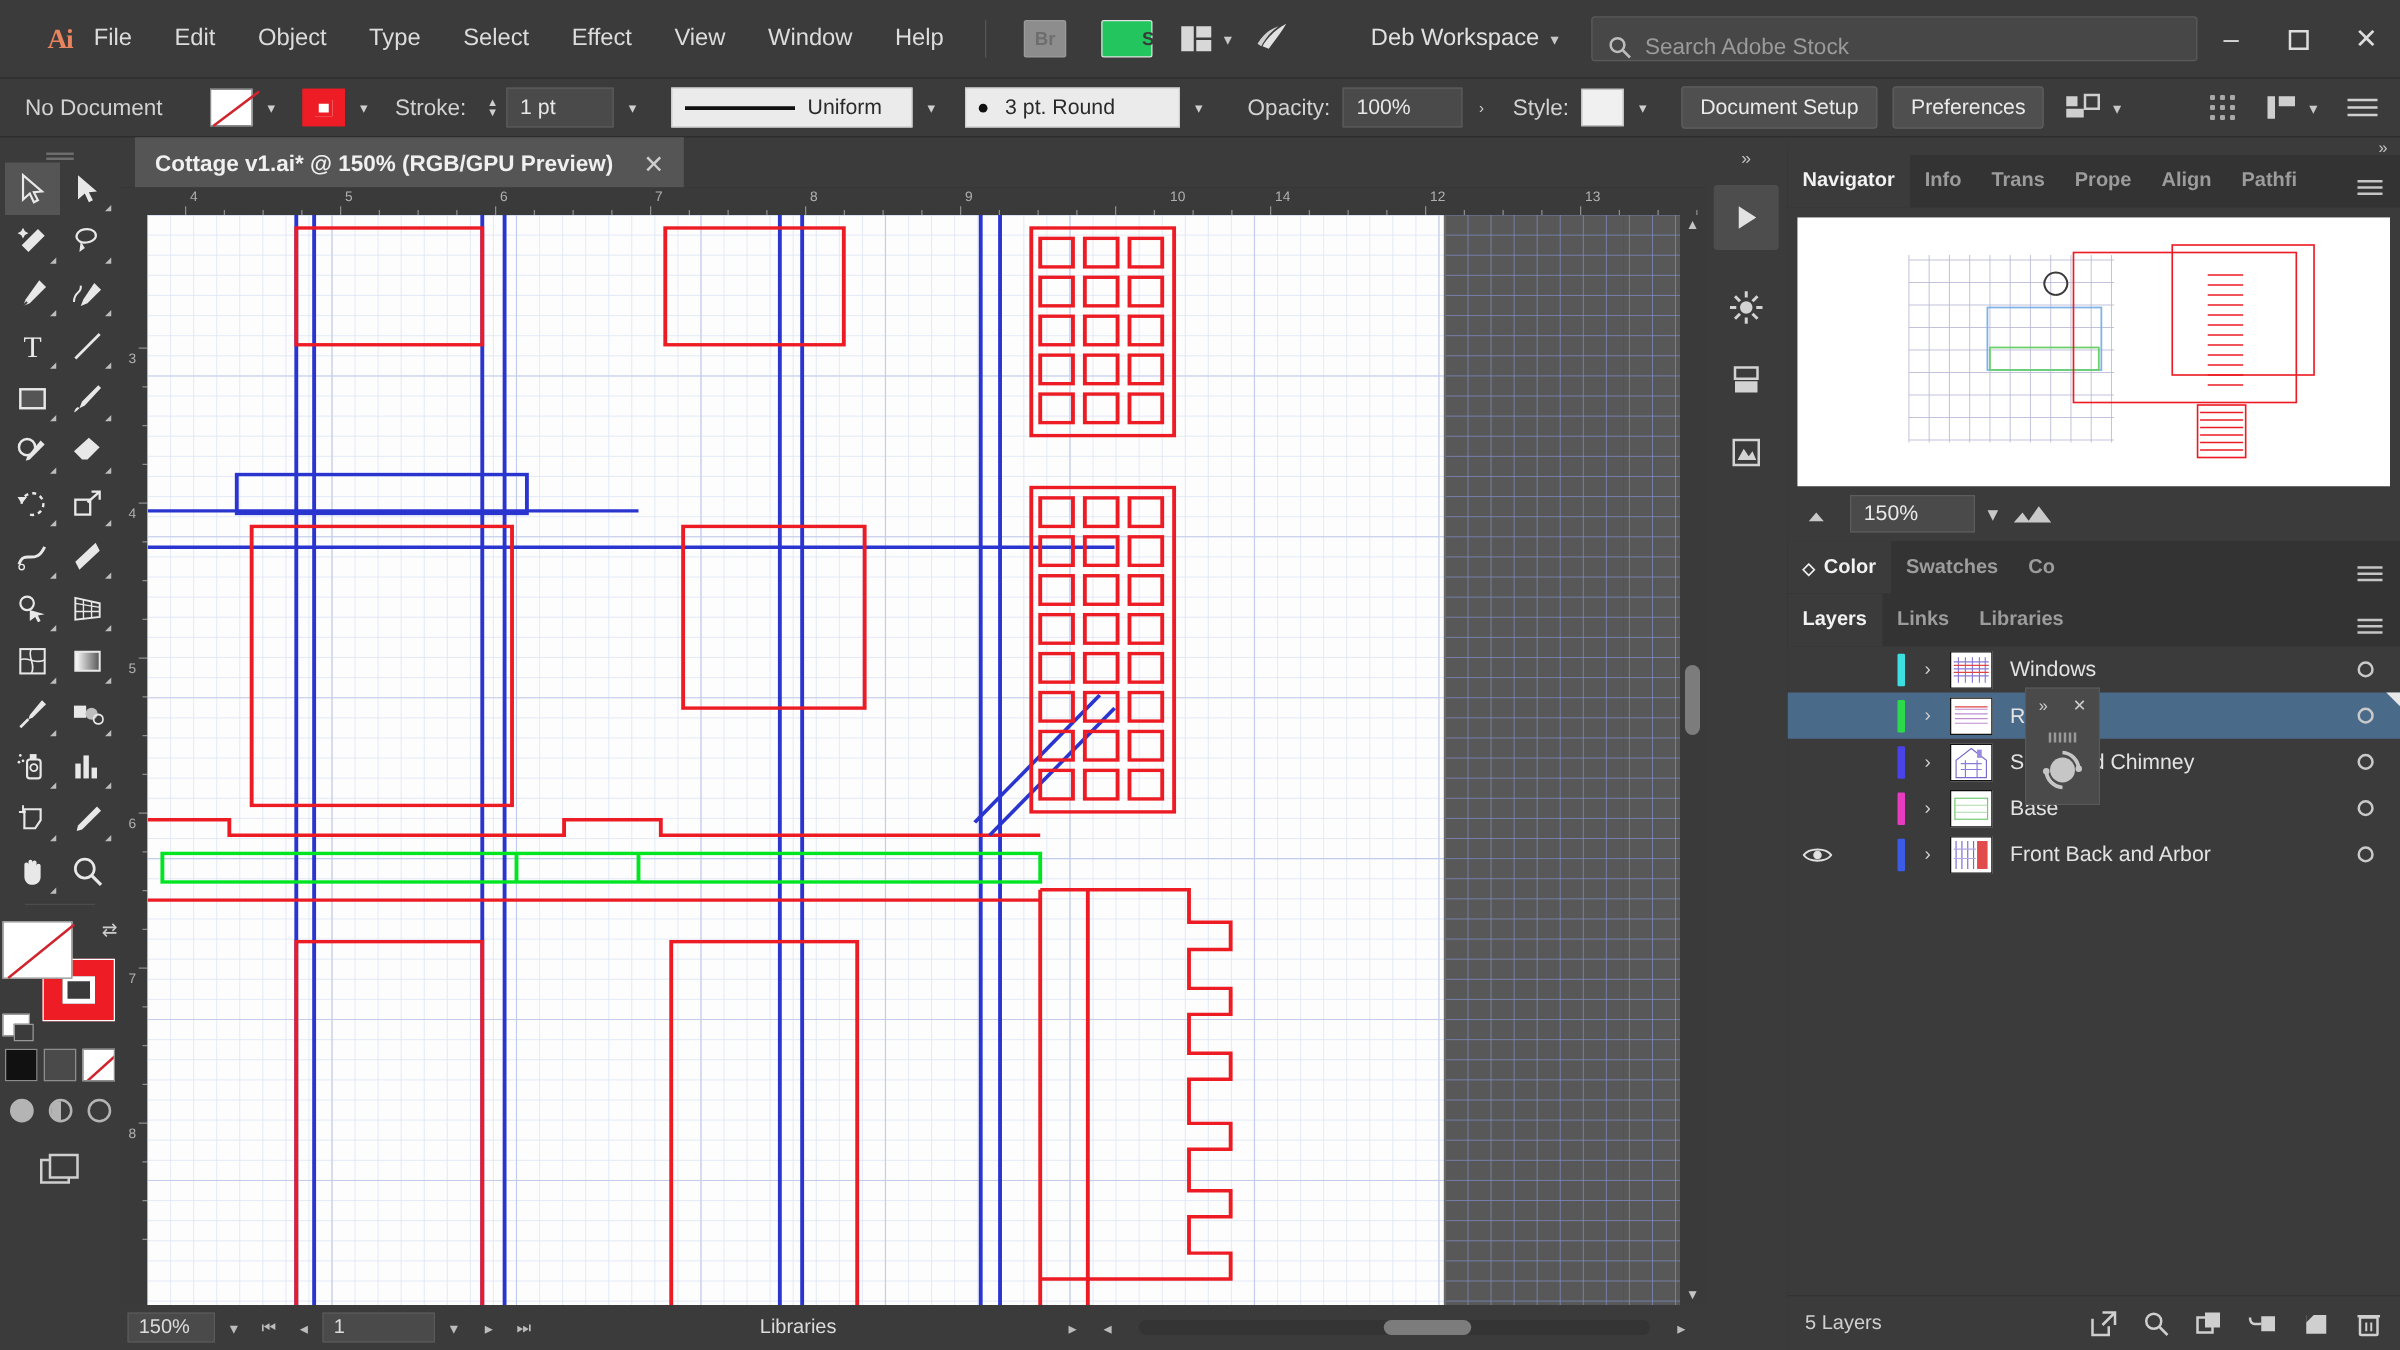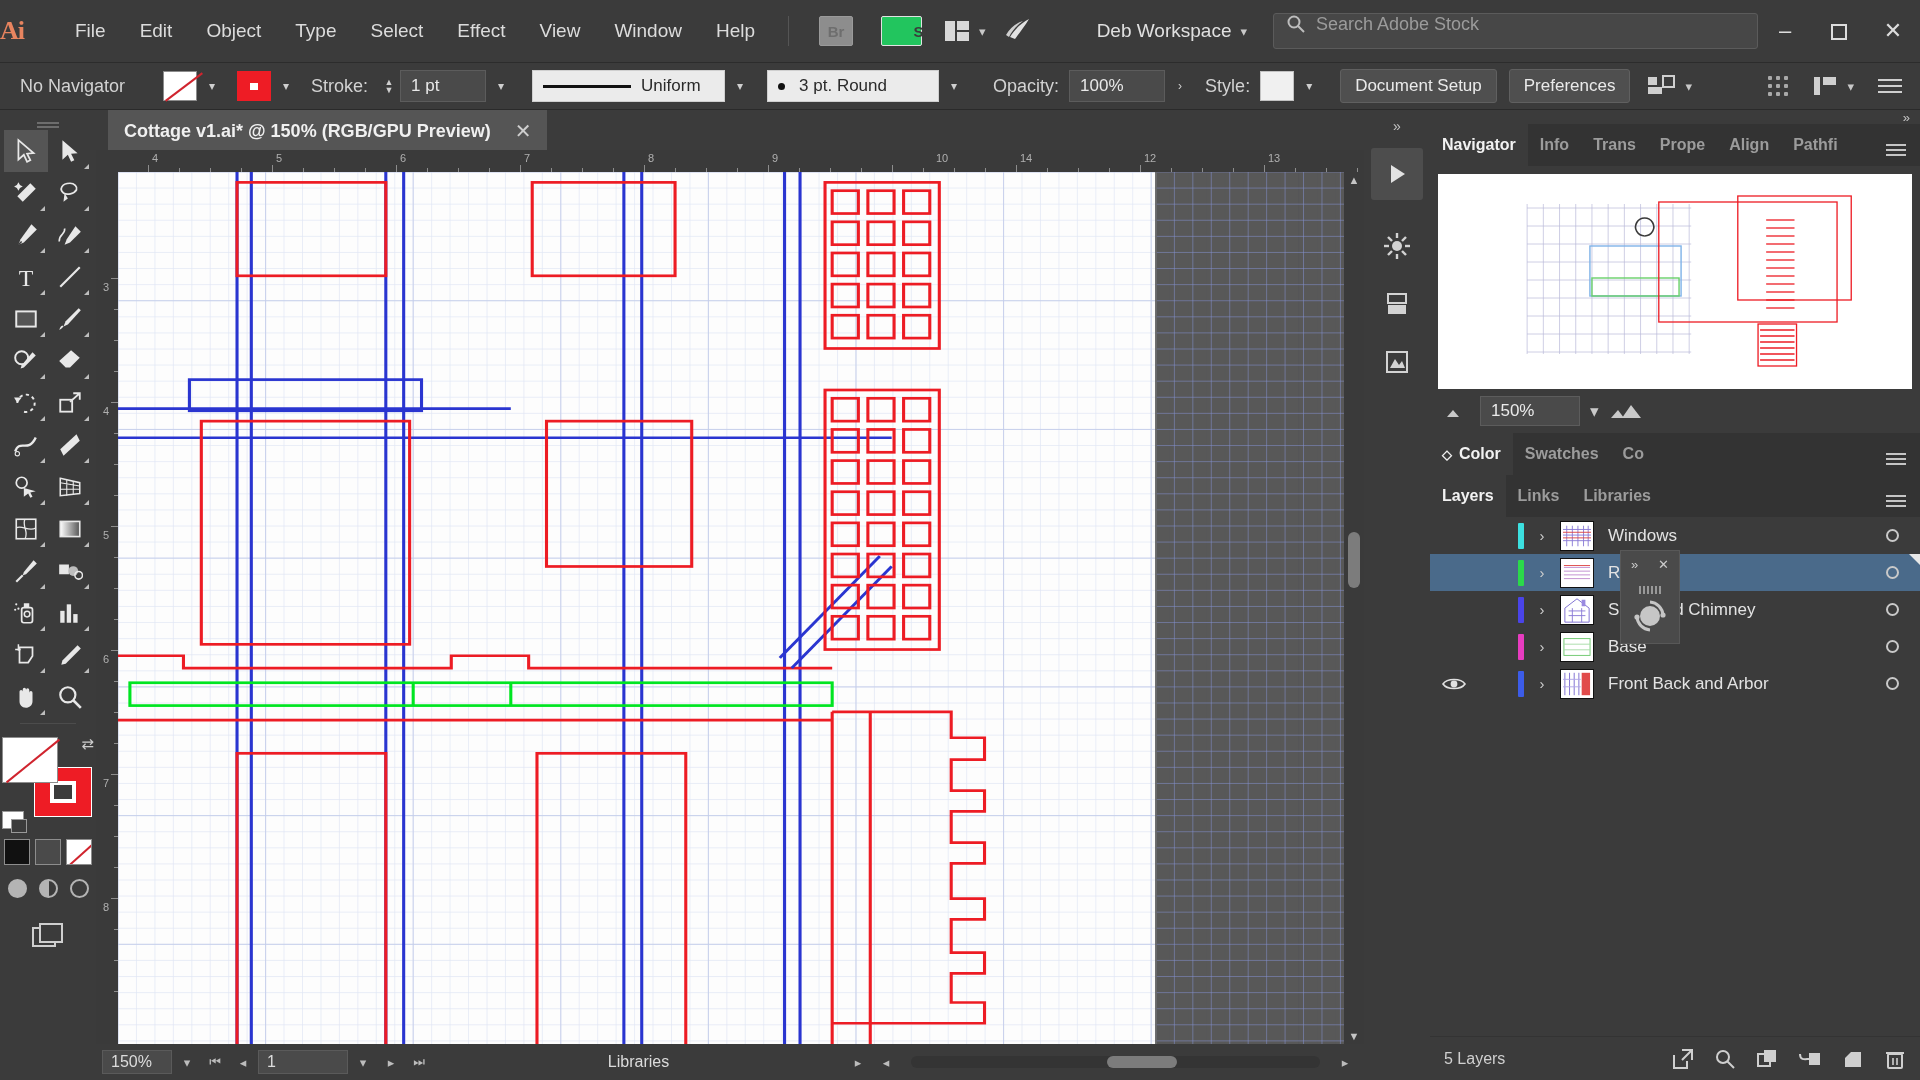--- a/index.html
+++ b/index.html
@@ -3,33 +3,33 @@
 <meta charset="utf-8">
 <style>
   * { box-sizing: border-box; margin:0; padding:0; }
   html,body { width:1920px; height:1080px; overflow:hidden; background:#000; }
   body { font-family:"Liberation Sans", sans-serif; color:#d4d4d4; font-size:17px; }
 
   #app { position:absolute; inset:0; background:#323232; display:flex; flex-direction:column; }
 
   
   .menubar { height:62px; background:#3b3b3b; display:flex; align-items:center; flex:0 0 62px; }
-  .ai-logo { width:58px; text-align:left; font-weight:bold; font-size:26px; color:#e8845f; font-family:"Liberation Serif", serif; letter-spacing:-1px;}
+  .ai-logo { width:58px; text-align:right; font-weight:bold; font-size:22px; color:#e8845f; font-family:"Liberation Serif", serif; letter-spacing:-1px;}
   .menu-item { padding:0 17px; font-size:19px; color:#dcdcdc; line-height:62px; cursor:default; }
   .mb-sep { width:1px; height:30px; background:#555; margin:0 16px; }
   .sq-ico { width:34px; height:30px; border:1px solid #9a9a9a; display:inline-flex; align-items:center; justify-content:center;
             font-size:15px; font-weight:bold; color:#6e6e6e; background:#8d8d8d; border-radius:2px; margin:0 14px;}
   .sq-ico.st { background:#22c55e; color:#3b3b3b; border-color:#e2e2e2;padding-left:39px;}
   .arrange-ico { display:inline-flex; margin-left:8px; }
   .chev { font-size:13px; color:#c8c8c8; margin-left:9px; }
   .rocket { margin:0 18px; }
   .ws-area { margin-left:auto; display:flex; align-items:center; }
   .ws-name { font-size:19px; color:#e0e0e0; }
   .search-box { width:485px; height:36px; background:#474747; border:1px solid #5b5b5b; border-radius:3px;
-                display:flex; align-items:flex-start; padding:0 12px; margin-left:26px; }
+                display:flex; align-items:flex-end; padding:0 12px; margin-left:26px; }
   .search-box span.ph { color:#9b9b9b; font-size:18px; margin-left:10px; }
   .wctrl { width:54px; text-align:center; font-size:22px; color:#ddd; line-height:62px;}
 
   
   .ctrlbar { height:48px; background:#3b3b3b; border-top:1px solid #2c2c2c; border-bottom:1px solid #2a2a2a;
              display:flex; align-items:center; padding:0 10px; flex:0 0 48px; gap:0; }
   .ctl-label { font-size:18px; color:#d2d2d2; padding:0 10px; white-space:nowrap;}
   .swatch-none { width:34px; height:30px; background:#fff; border:1px solid #8c8c8c; position:relative; }
   .swatch-none::after{ content:""; position:absolute; left:-3px; top:50%; width:46px; height:2px; background:#d0242e;
                        transform:rotate(-37deg); transform-origin:center; }
@@ -213,21 +213,21 @@
       <div class="wctrl">
         <svg class="ico" width="18" height="18" viewBox="0 0 18 18" style="display:inline-block;vertical-align:middle">
           <rect x="2" y="2" width="14" height="14" fill="none" stroke="#ddd" stroke-width="2"></rect>
         </svg>
       </div>
       <div class="wctrl close">✕</div>
     </div>
   </div>
 
   <div class="ctrlbar">
-    <div class="ctl-label">No Navigator</div>
+    <div class="ctl-label">No Document</div>
     <div style="width:28px"></div>
     <div class="swatch-none"></div>
     <div class="dd-btn">▾</div>
     <div style="width:10px"></div>
     <div class="swatch-stroke">
         <i></i>
       </div>
     <div class="dd-btn">▾</div>
     <div class="ctl-label">Stroke:</div>
     <div class="stepper">

